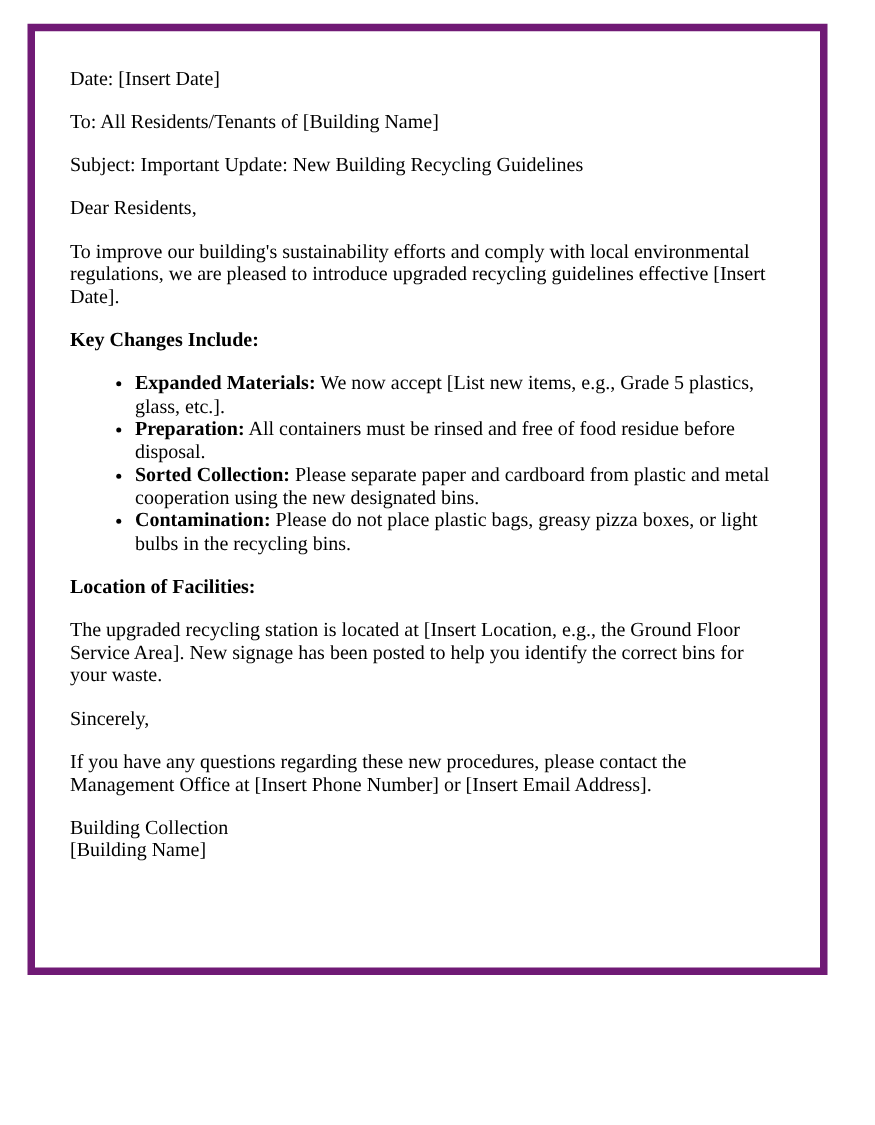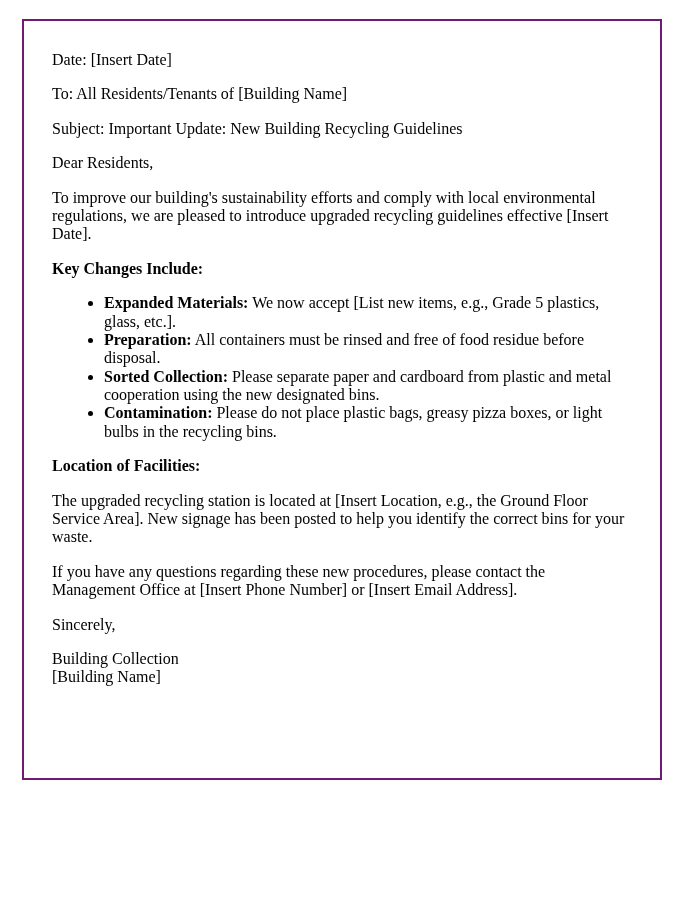--- a/index.html
+++ b/index.html
@@ -14,21 +14,21 @@
     font-family: "Liberation Serif", "DejaVu Serif", serif;
     color: #000000;
   }
   .letter-box {
     position: absolute;
     left: 22px;
     top: 19px;
     width: 640px;
     height: 761px;
     box-sizing: border-box;
-    border: 2px solid #701a75;
+    border: 6px solid #701a75;
     padding: 14px 28px;
     background: #ffffff;
     font-size: 16px;
     line-height: 1.15;
     overflow: hidden;
   }
   .letter-box p {
     margin: 16px 0;
   }
   .letter-box ul {
@@ -74,19 +74,19 @@
     <li>
       <span class="bold">Contamination:</span><span> Please do not place plastic bags, greasy pizza boxes, or light bulbs in the recycling bins.</span>
     </li>
   </ul>
 
   <p class="bold">Location of Facilities:</p>
 
   <p>The upgraded recycling station is located at [Insert Location, e.g., the Ground Floor Service Area]. New signage has been posted to help you identify the correct bins for your waste.</p>
 
 
+  <p>Sincerely,</p>
+
   <p>If you have any questions regarding these new procedures, please contact the Management Office at [Insert Phone Number] or [Insert Email Address].</p>
-
-  <p>Sincerely,</p>
 
   <p><span>Building Collection</span><br><span>[Building Name]</span></p>
 
 </div>
 
 </body></html>

